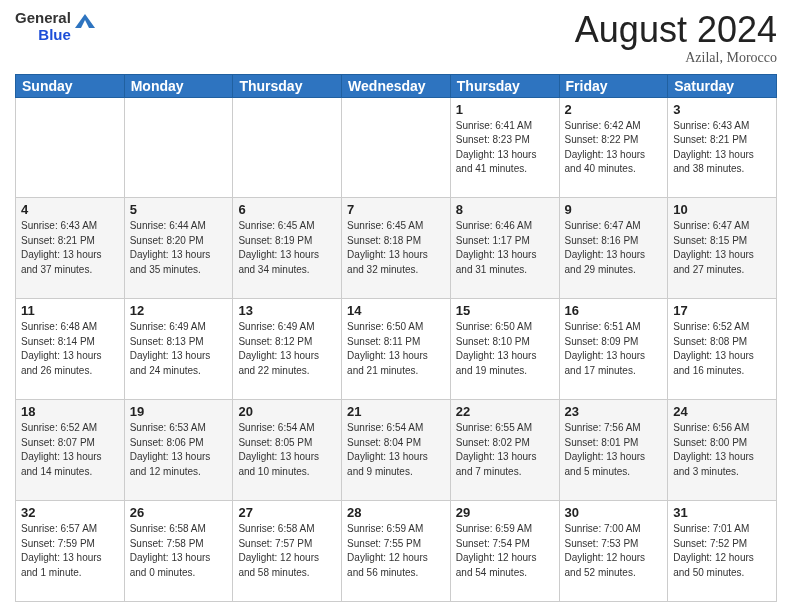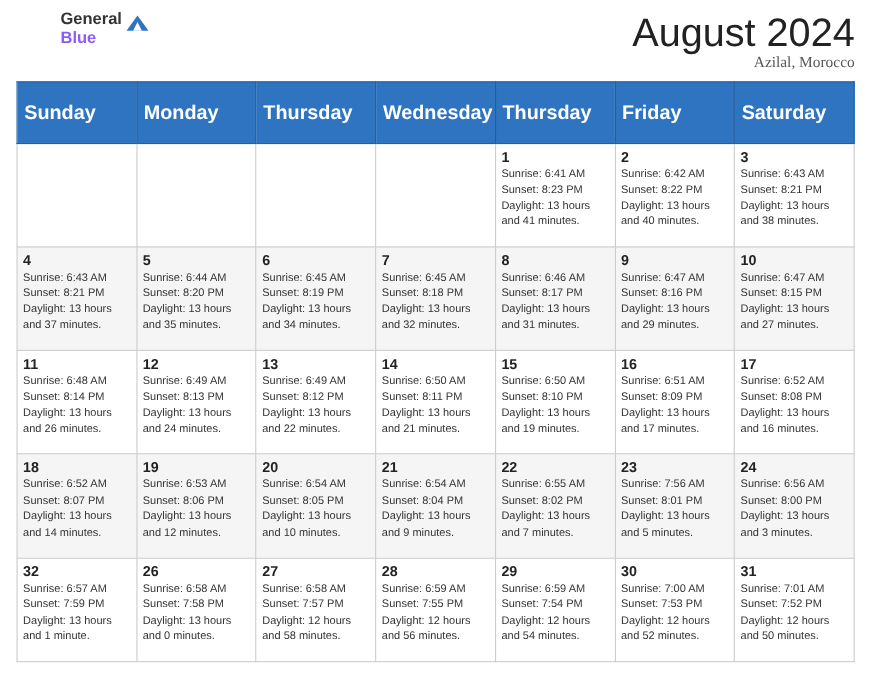--- a/index.html
+++ b/index.html
@@ -25,21 +25,20 @@
     }
     .logo {
       display: flex;
       align-items: center;
     }
     .logo-text {
       font-size: 18px;
       font-weight: bold;
       color: #333;
       line-height: 1.1;
-      margin-left: 40px;
     }
     .title-block {
       text-align: right;
       margin-left: 24px;
     }
     .month-year {
       font-size: 36px;
       font-weight: 300;
       color: #222;
       line-height: 1.1;
@@ -54,22 +53,22 @@
       flex: 1;
       border: 1px solid #ccc;
       border-collapse: collapse;
       width: 100%;
       table-layout: fixed;
     }
     .calendar th {
       background: #2e74c0;
       color: #fff;
       text-align: left;
-      padding: 17px 6px;
-      font-size: 18px;
+      padding: 3px 6px;
+      font-size: 14px;
       font-weight: bold;
       border: 1px solid #2060a0;
     }
     .calendar td {
       border: 1px solid #ccc;
       vertical-align: top;
       padding: 4px 5px;
       font-size: 10.5px;
       color: #333;
       background: #fff;
@@ -100,21 +99,21 @@
 </head>
 <body>
 
 <div class="page">
   <div class="header">
     <div class="logo">
       <div>
         <div style="display:flex;align-items:center;">
           <div>
             <span class="logo-text" style="font-size:15px;font-weight:bold;color:#333;display:block;">General</span>
-            <span class="logo-text" style="font-size:15px;font-weight:bold;color:#8b5cf6;display:block;">Blue</span>
+            <span class="logo-text" style="font-size:15px;font-weight:bold;color:#1d4ed8;display:block;text-align:right;">Blue</span>
           </div>
           <svg width="24" height="24" viewBox="0 0 24 24" style="margin-left:2px;margin-top:-10px;">
             <polygon points="2,18 12,4 22,18" fill="#2e74c0"></polygon>
             <polygon points="8,18 12,10 16,18" fill="#fff"></polygon>
           </svg>
         </div>
       </div>
     </div>
     <div class="title-block">
       <div class="month-year">August 2024</div>
@@ -187,21 +186,21 @@
           <td>
             <div class="cell-day">7</div>
             <div class="cell-info">Sunrise: 6:45 AM
 Sunset: 8:18 PM
 Daylight: 13 hours
 and 32 minutes.</div>
           </td>
           <td>
             <div class="cell-day">8</div>
             <div class="cell-info">Sunrise: 6:46 AM
-Sunset: 8:17 PM
+Sunset: 1:17 PM
 Daylight: 13 hours
 and 31 minutes.</div>
           </td>
           <td>
             <div class="cell-day">9</div>
             <div class="cell-info">Sunrise: 6:47 AM
 Sunset: 8:16 PM
 Daylight: 13 hours
 and 29 minutes.</div>
           </td>

